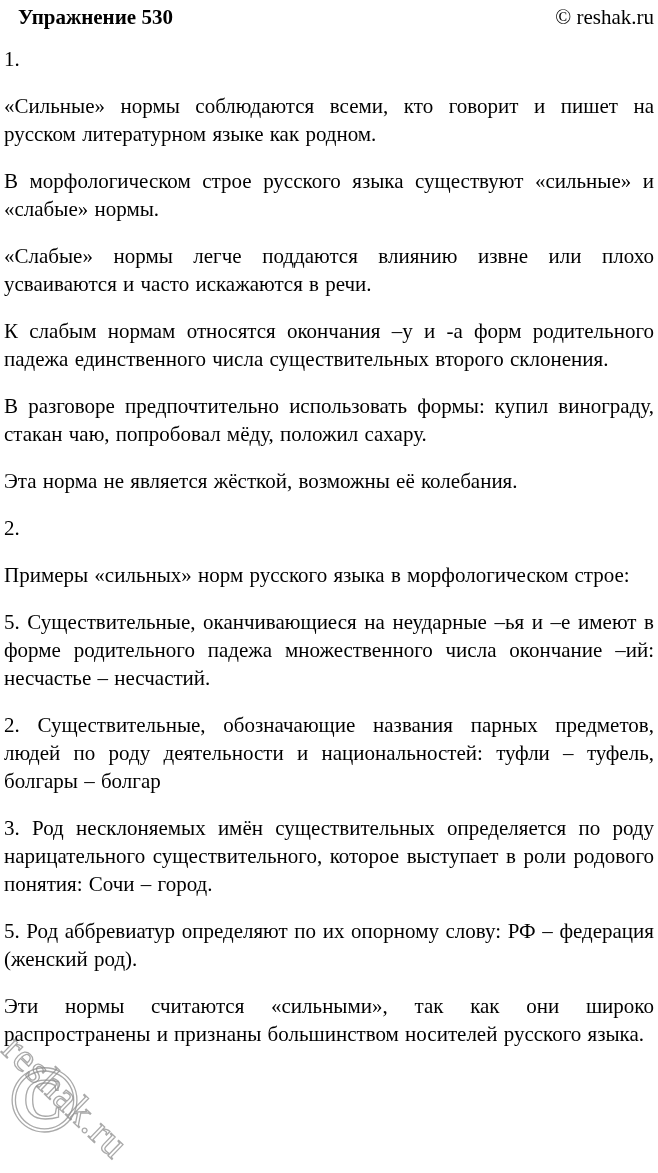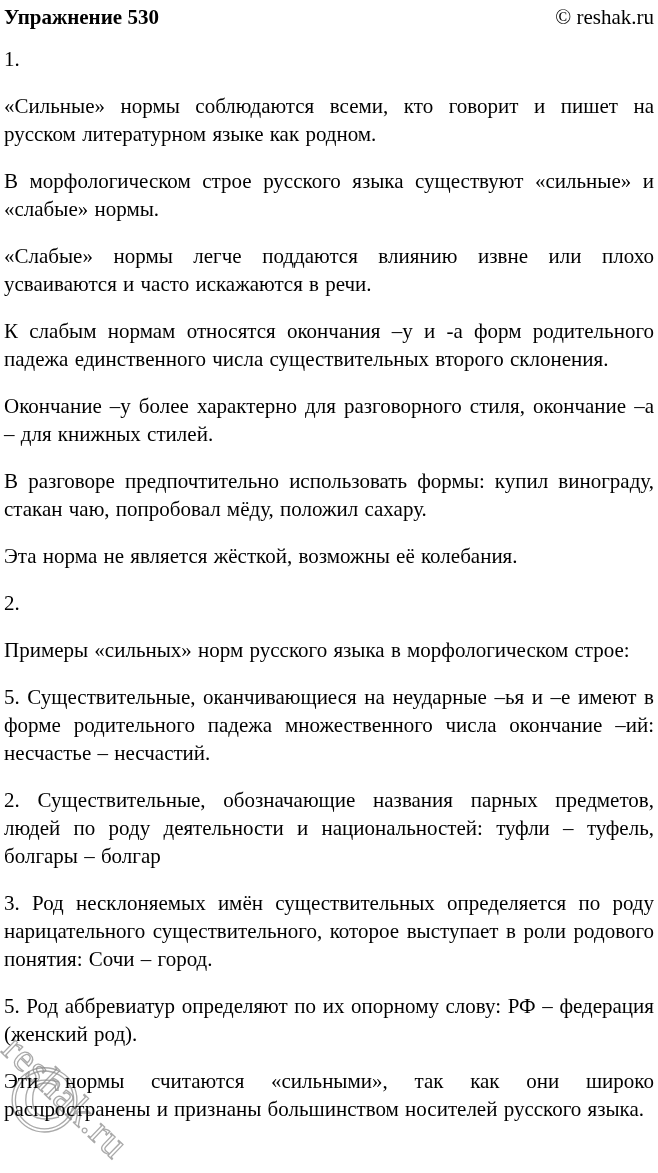--- a/index.html
+++ b/index.html
@@ -20,21 +20,21 @@
   .doc-header {
     display: flex;
     justify-content: space-between;
     align-items: baseline;
     font-size: 21px;
     line-height: 26px;
     margin-bottom: 15px;
     position: relative;
     z-index: 1;
   }
-  .doc-title { font-weight: bold; }
+  .doc-title { font-weight: bold; margin-left: 14px; }
   .doc-copyright { font-weight: normal; }
   .content { position: relative; z-index: 1; }
   .content p {
     font-size: 21px;
     line-height: 28px;
     text-align: justify;
     margin-bottom: 19px;
     word-spacing: 1px;
   }
   .content p.marker { text-align: left; }
@@ -84,21 +84,20 @@
     <span class="doc-title">Упражнение 530</span>
     <span class="doc-copyright">© reshak.ru</span>
   </div>
 
   <div class="content">
     <p class="marker">1.</p>
     <p>«Сильные» нормы соблюдаются всеми, кто говорит и пишет на русском литературном языке как родном.</p>
     <p>В морфологическом строе русского языка существуют «сильные» и «слабые» нормы.</p>
     <p>«Слабые» нормы легче поддаются влиянию извне или плохо усваиваются и часто искажаются в речи.</p>
     <p>К слабым нормам относятся окончания –у и -а форм родительного падежа единственного числа существительных второго склонения.</p>
-    <p>Окончание –у более характерно для разговорного стиля, окончание –а – для книжных стилей.</p>
     <p>В разговоре предпочтительно использовать формы: купил винограду, стакан чаю, попробовал мёду, положил сахару.</p>
     <p>Эта норма не является жёсткой, возможны её колебания.</p>
     <p class="marker">2.</p>
     <p>Примеры «сильных» норм русского языка в морфологическом строе:</p>
     <p>5. Существительные, оканчивающиеся на неударные –ья и –е имеют в форме родительного падежа множественного числа окончание –ий: несчастье – несчастий.</p>
     <p>2. Существительные, обозначающие названия парных предметов, людей по роду деятельности и национальностей: туфли – туфель, болгары – болгар</p>
     <p>3. Род несклоняемых имён существительных определяется по роду нарицательного существительного, которое выступает в роли родового понятия: Сочи – город.</p>
     <p>5. Род аббревиатур определяют по их опорному слову: РФ – федерация (женский род).</p>
     <p>Эти нормы считаются «сильными», так как они широко распространены и признаны большинством носителей русского языка.</p>
   </div>

